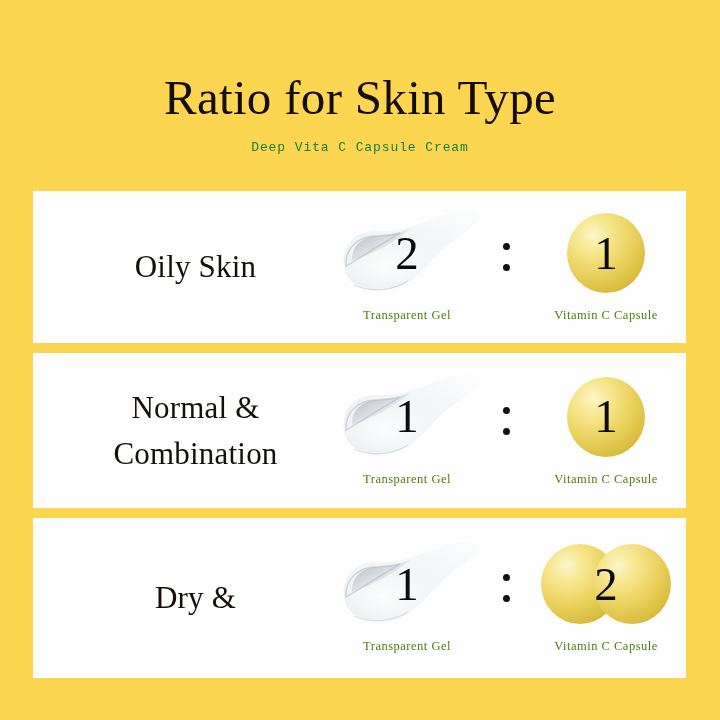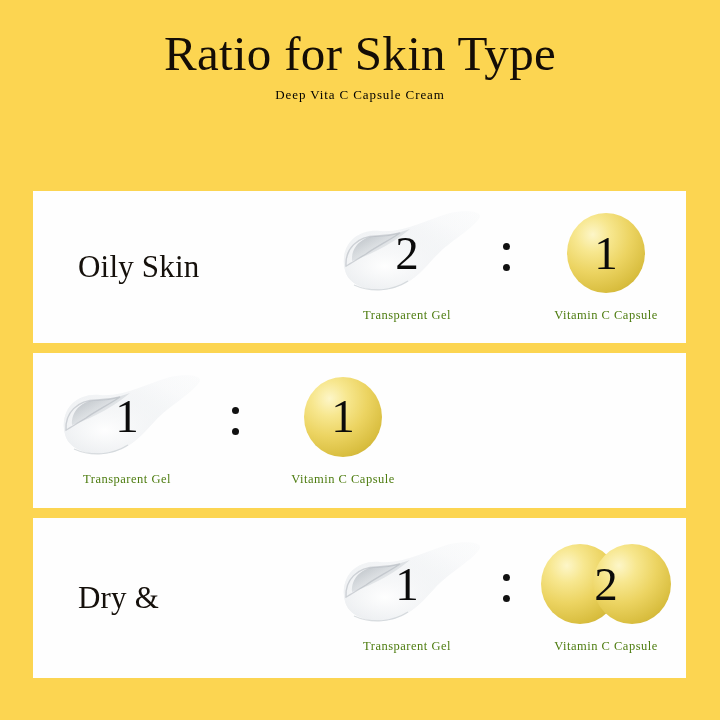--- a/index.html
+++ b/index.html
@@ -11,37 +11,37 @@
 
   body {
     background:#FCD551;
     font-family:"Liberation Serif", serif;
     -webkit-font-smoothing:antialiased;
   }
 
   .page { position:relative; width:720px; height:720px; }
 
   
-  .header { padding-top:28px; text-align:center; }
+  .header { padding-top:72px; text-align:center; }
 
   .title {
     font-family:"Liberation Serif", serif;
     font-size:49px;
     font-weight:400;
     color:#140d06;
     letter-spacing:0.3px;
     line-height:1.08;
   }
 
   .subtitle {
-    margin-top:6px;
-    font-family:Liberation Serif, serif;
+    margin-top:15px;
+    font-family:Liberation Mono, monospace;
     font-size:13px;
     font-weight:400;
-    color:#000000;
+    color:#15803d;
     letter-spacing:0.9px;
   }
 
   
   .cards {
     position:absolute;
     left:33px;
     top:191px;
     width:653px;
   }
@@ -63,20 +63,21 @@
   
   .skin-label {
     flex:0 0 280px;
     padding-left:45px;
     font-family:"Liberation Serif", serif;
     font-size:31px;
     font-weight:400;
     color:#15100b;
     line-height:1.47;
     letter-spacing:0.2px;
+    text-align:center;
   }
   .skin-label .ln { display:block; white-space:nowrap; }
 
   
   .ing {
     position:relative;
     width:160px;
     height:130px;
     display:flex;
     flex-direction:column;
@@ -234,20 +235,24 @@
           <div class="caps-wrap">
             <span class="sphere a"></span>
           </div>
           <span class="amount">1</span>
         </div>
         <div class="cap-caption">Vitamin C Capsule</div>
       </div>
     </div>
 
     <div class="card r2">
+      <div class="skin-label">
+        <span class="ln">Normal &amp;</span>
+        <span class="ln">Combination</span>
+      </div>
 
       <div class="ing gel-col">
         <div class="art">
           <div class="gel-wrap">
             <svg class="gel-svg" viewBox="0 0 150 100">
               <defs>
                 <linearGradient id="g2a" x1="0" y1="1" x2="1" y2="0">
                   <stop offset="0%" stop-color="#dfe3e7"></stop>
                   <stop offset="35%" stop-color="#f1f3f5"></stop>
                   <stop offset="70%" stop-color="#fafbfc"></stop>

